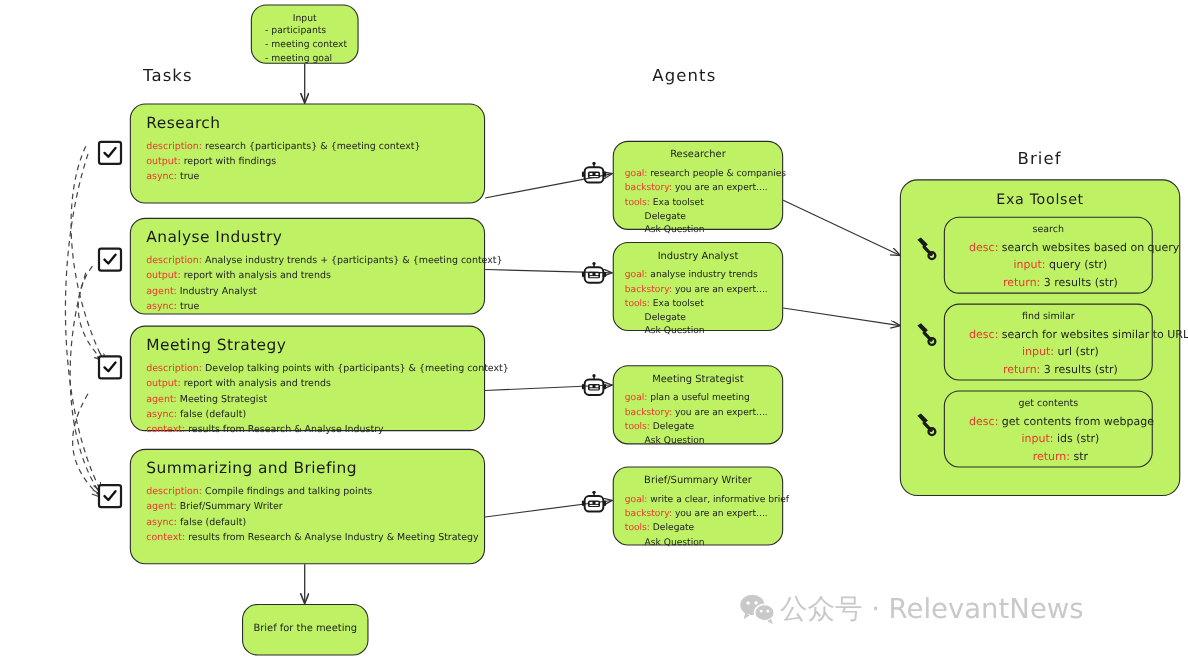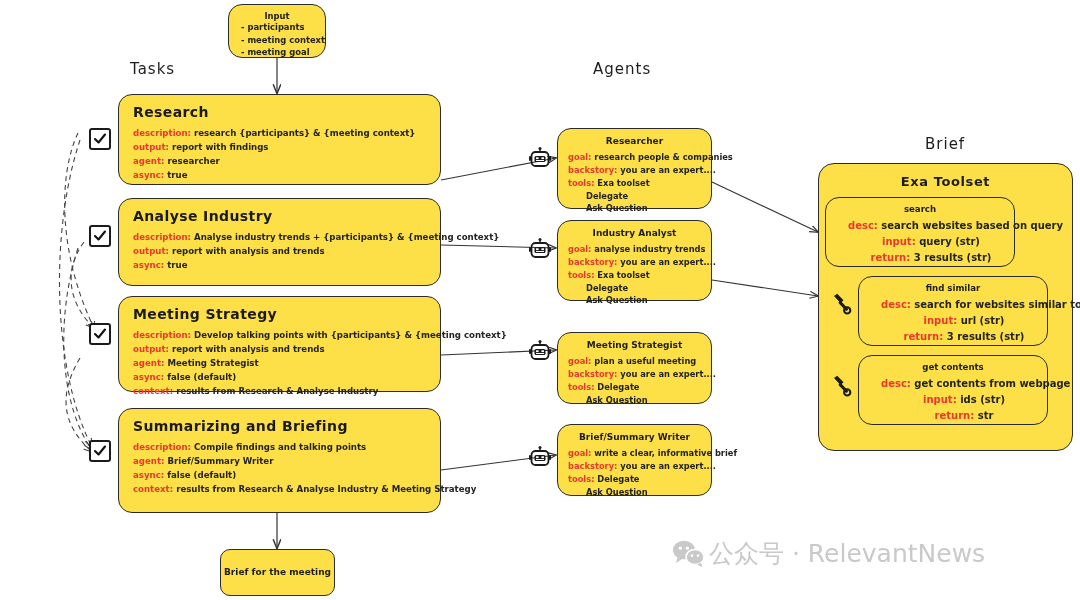--- a/index.html
+++ b/index.html
@@ -21,23 +21,22 @@
     top: 0;
     width: 1080px;
     height: 600px;
     pointer-events: none;
   }
   
   .box {
     position: absolute;
     border: 1.6px solid #2b2b2b;
     border-radius: 14px;
-    background: #fde047;
+    background: #bef264;
     box-sizing: border-box;
-    font-weight: bold;
   }
   .box.thin { border-width: 1.3px; }
   .box.outer { border-radius: 16px; }
 
   .box-title {
     text-align: center;
     color: #1d1d1d;
     font-size: 9.5px;
     letter-spacing: .2px;
   }
@@ -220,40 +219,40 @@
     <div class="task-title">Research</div>
     <div class="kv">
       <span class="k">description:</span>
       <span class="v">research {participants} &amp; {meeting context}</span>
     </div>
     <div class="kv">
       <span class="k">output:</span>
       <span class="v">report with findings</span>
     </div>
     <div class="kv">
-      <span class="k">agent:</span>
-      <span class="v">researcher</span>
-    </div>
-    <div class="kv">
       <span class="k">async:</span>
       <span class="v">true</span>
     </div>
   </div>
 
   <div class="box" style="left:118px; top:198px; width:323px; height:88px;">
     <div class="task-title">Analyse Industry</div>
     <div class="kv">
       <span class="k">description:</span>
       <span class="v">Analyse industry trends + {participants} &amp; {meeting context}</span>
     </div>
     <div class="kv">
       <span class="k">output:</span>
       <span class="v">report with analysis and trends</span>
     </div>
     <div class="kv">
+      <span class="k">agent:</span>
+      <span class="v">Industry Analyst</span>
+    </div>
+    <div class="kv">
       <span class="k">async:</span>
       <span class="v">true</span>
     </div>
   </div>
 
   <div class="box" style="left:118px; top:296px; width:323px; height:96px;">
     <div class="task-title">Meeting Strategy</div>
     <div class="kv">
       <span class="k">description:</span>
       <span class="v">Develop talking points with {participants} &amp; {meeting context}</span>
@@ -289,21 +288,21 @@
     <div class="kv">
       <span class="k">async:</span>
       <span class="v">false (default)</span>
     </div>
     <div class="kv">
       <span class="k">context:</span>
       <span class="v">results from Research &amp; Analyse Industry &amp; Meeting Strategy</span>
     </div>
   </div>
 
-  <div class="box thin" style="left:220px; top:549px; width:115px; height:47px;border-radius:10px;">
+  <div class="box thin" style="left:220px; top:549px; width:115px; height:47px;">
     <div class="center-line" style="margin-top:17px;">Brief for the meeting</div>
   </div>
 
   <div class="icon-abs" style="left:528px; top:147px;">
     <svg width="24" height="24" viewBox="0 0 24 24">
       <line x1="12" y1="1.5" x2="12" y2="5" stroke="#1a1a1a" stroke-width="1.4"></line>
       <circle cx="12" cy="1.6" r="1.5" fill="#1a1a1a"></circle>
       <rect x="3.5" y="5" width="17" height="14" rx="4" fill="none" stroke="#1a1a1a" stroke-width="1.8"></rect>
       <rect x="6.5" y="9" width="11" height="6" rx="1.5" fill="#1a1a1a"></rect>
       <rect x="8" y="10.3" width="2.6" height="1.8" fill="#fff"></rect>
@@ -442,21 +441,21 @@
     </svg>
   </div>
   <div class="icon-abs" style="left:830px; top:375px;">
     <svg width="22" height="24" viewBox="0 0 22 24">
       <path d="M4,3 L10.5,10 L13.5,7.2 L7.2,0.8 Z" fill="#1a1a1a"></path>
       <path d="M10.2,9.6 L16.5,16.2" stroke="#1a1a1a" stroke-width="3" stroke-linecap="round"></path>
       <circle cx="17.2" cy="17.4" r="3.1" fill="none" stroke="#1a1a1a" stroke-width="2.1"></circle>
     </svg>
   </div>
 
-  <div class="box thin" style="left:825px; top:197px; width:190px; height:70px;">
+  <div class="box thin" style="left:858px; top:197px; width:190px; height:70px;">
     <div class="tool-title">search</div>
     <div class="tool-kv">
       <span class="k">desc:</span>
       <span class="v">search websites based on query</span>
     </div>
     <div class="tool-kv">
       <span class="k">input:</span>
       <span class="v">query (str)</span>
     </div>
     <div class="tool-kv">

